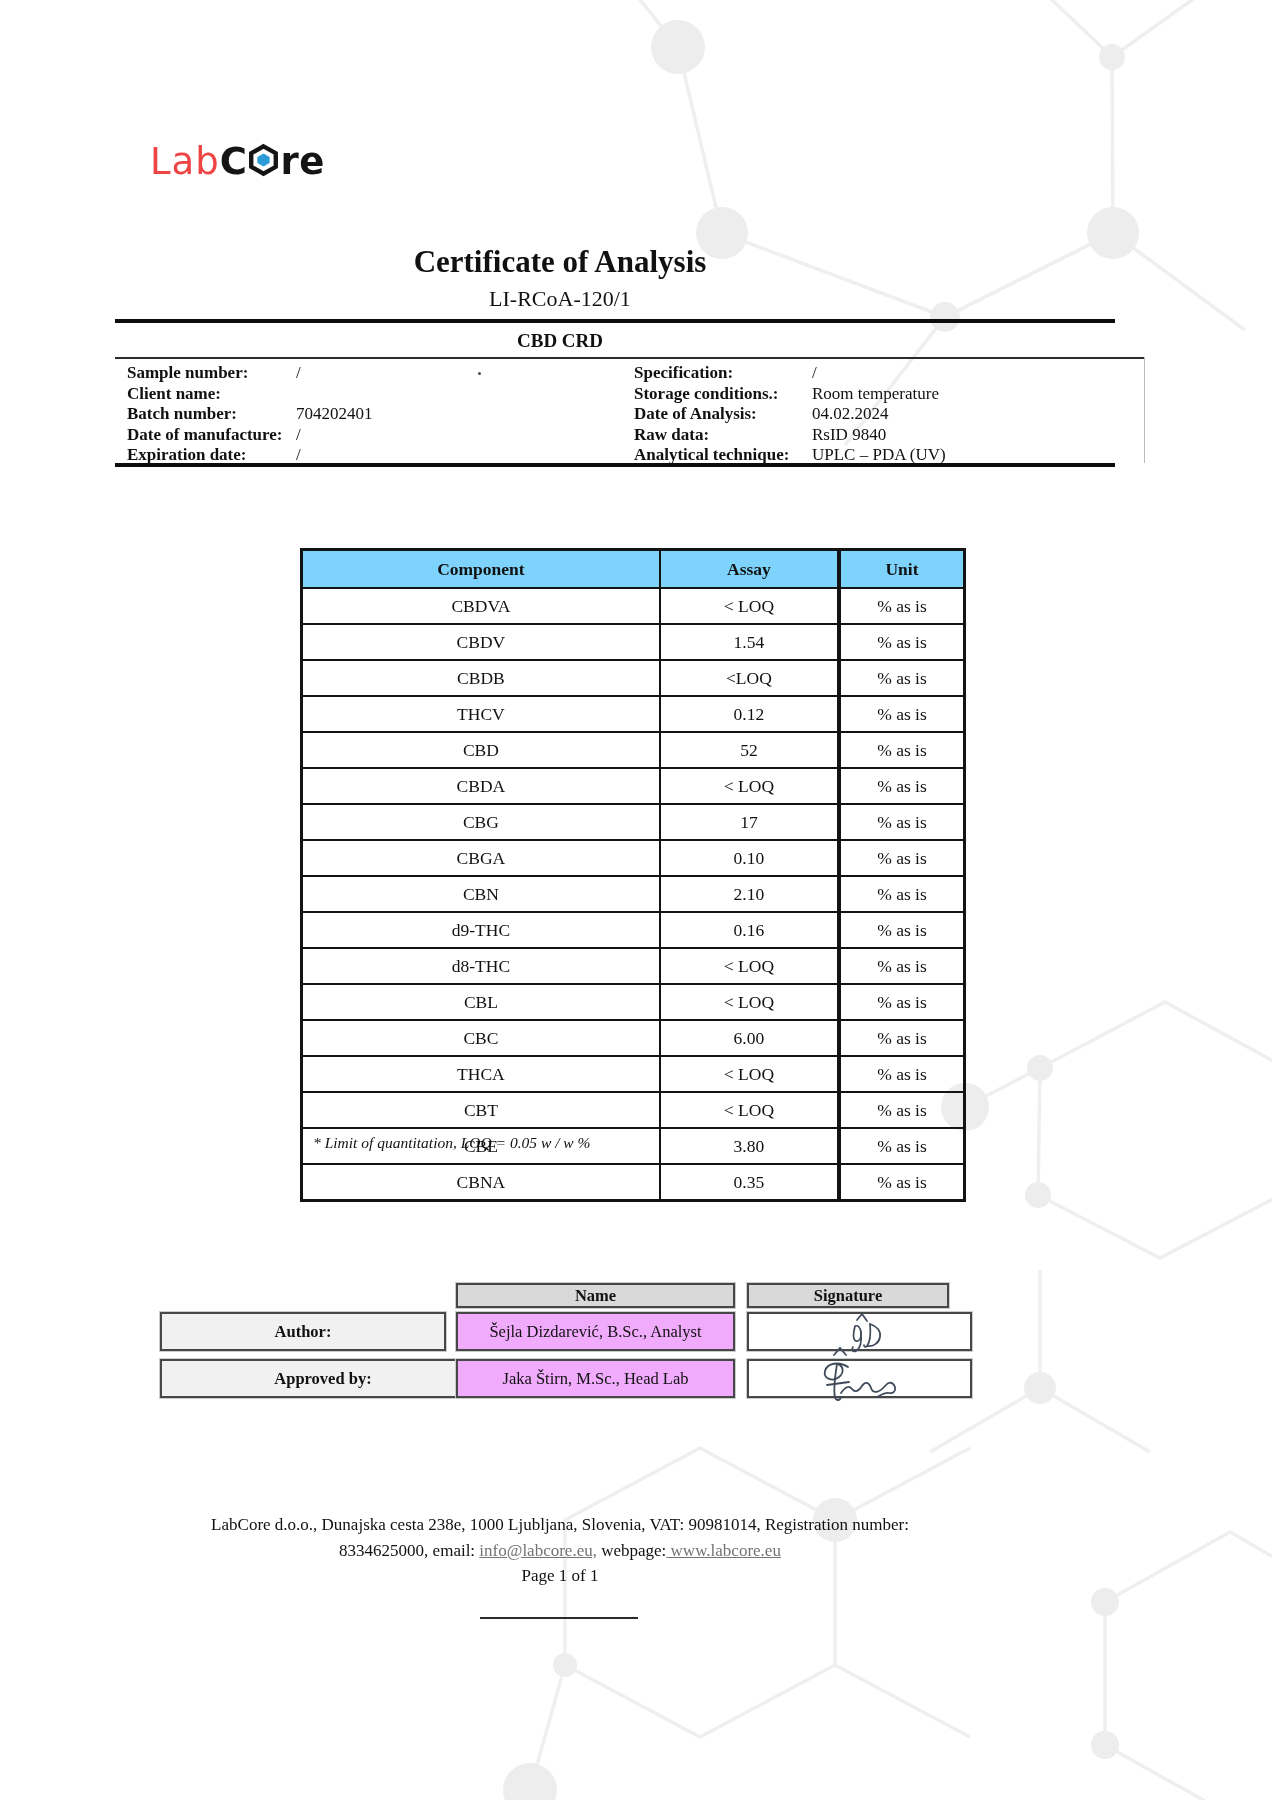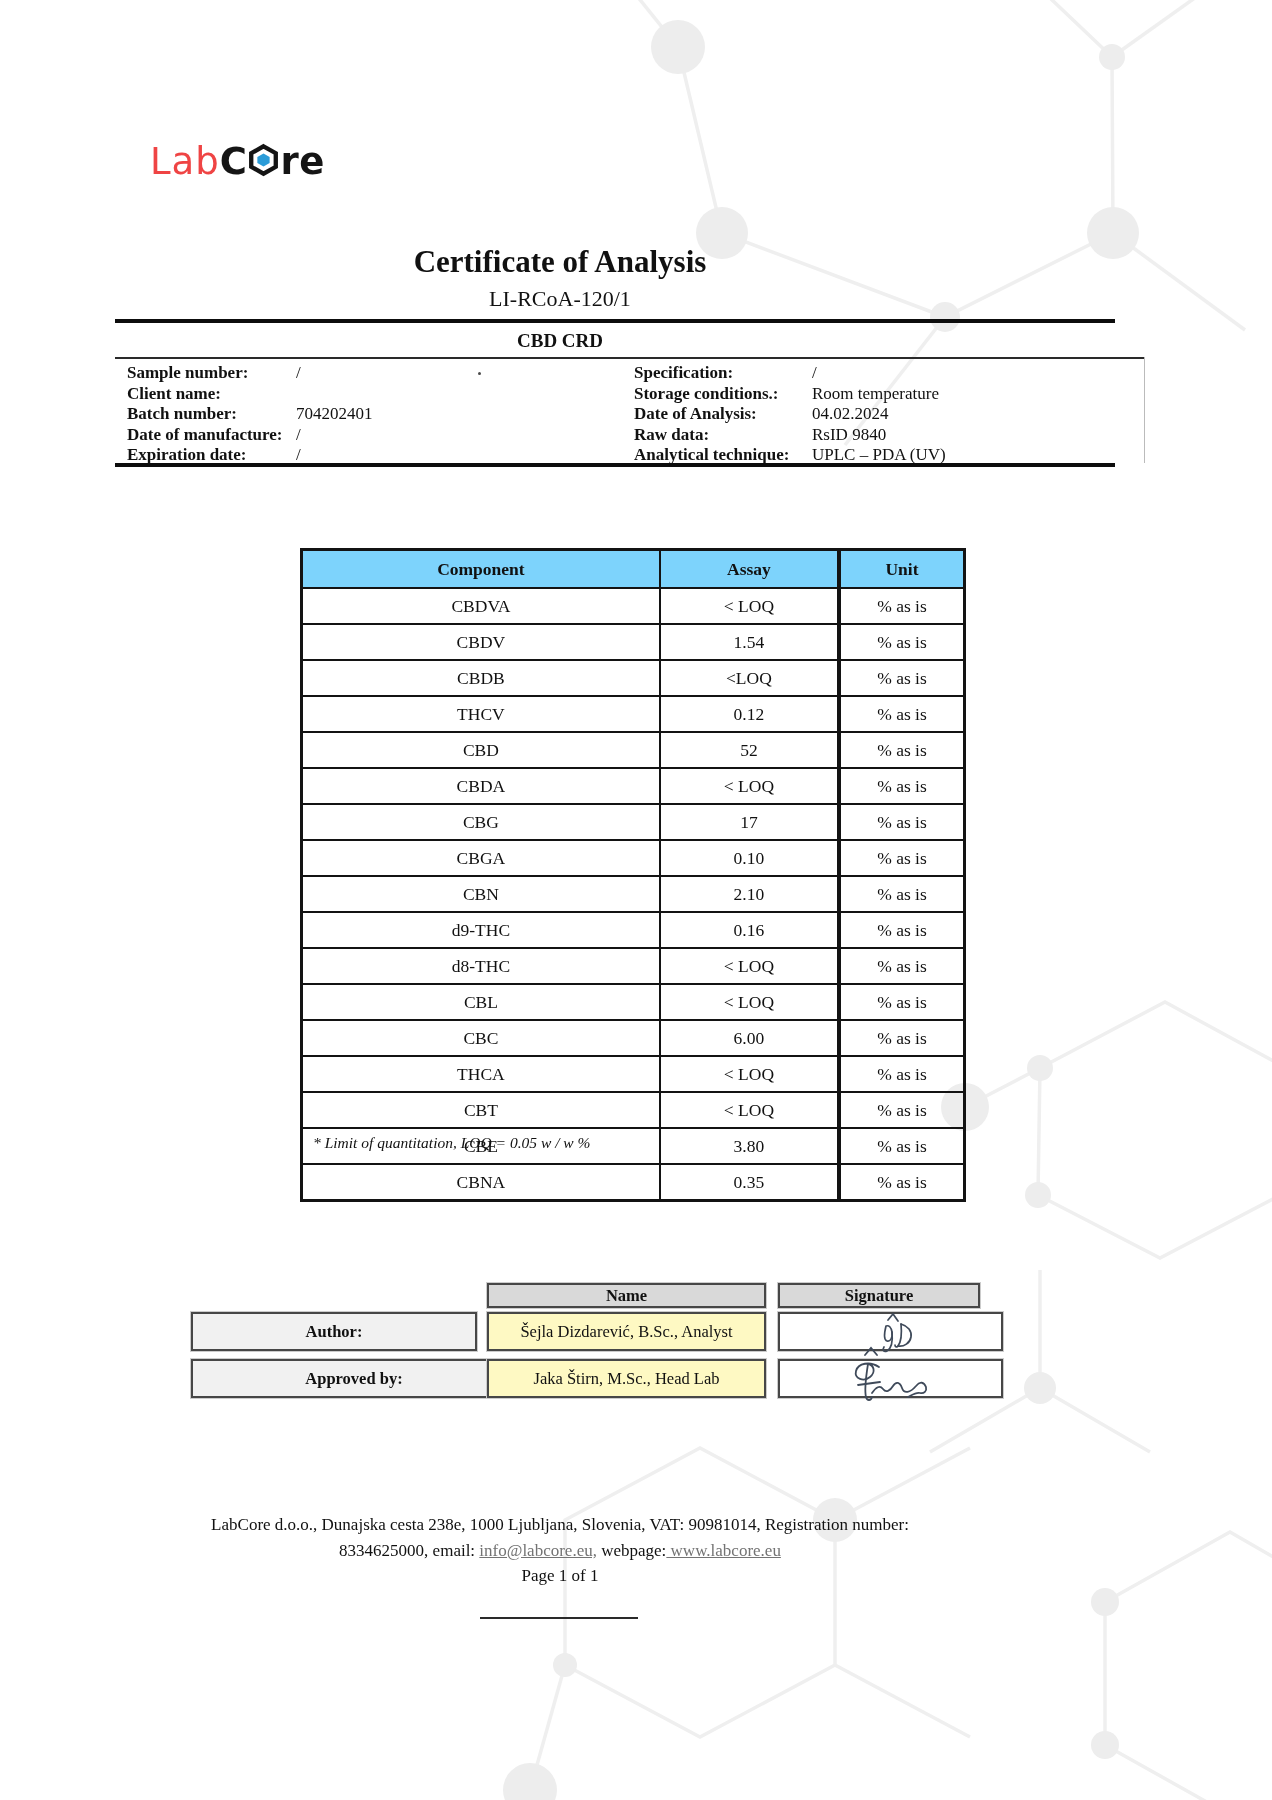--- a/index.html
+++ b/index.html
@@ -35,24 +35,24 @@
   
   table.results{position:absolute;left:300px;top:548px;width:666px;border-collapse:collapse;
         font-size:17.5px;text-align:center;border:3px solid #131313;z-index:1;}
   table.results th{height:34px;background:#7dd3fc;font-weight:bold;border:2px solid #131313;}
   table.results td{height:32px;border:2px solid #131313;background:transparent;}
   table.results th.c3,table.results td.c3{border-left:4px solid #131313;}
   .footnote{left:313px;top:1134px;font-size:15.5px;font-style:italic;}
 
   
   .sig-box{border:2px solid #474747;box-shadow:0 0 0 1px #cccccc;box-sizing:border-box;
-        text-align:center;font-size:16.5px;margin-left:31px;}
+        text-align:center;font-size:16.5px;}
   .sig-head{background:#d9d9d9;font-weight:bold;line-height:21px;}
   .sig-label{background:#f1f1f1;font-weight:bold;line-height:35px;}
-  .sig-name{background:#fef9c3;line-height:35px;}
+  .sig-name{background:#f0abfc;line-height:35px;}
   .sig-sign{background:#ffffff;overflow:visible;}
 
   
   .footer{left:115px;top:1512px;width:890px;text-align:center;font-size:17px;line-height:25.5px;}
   .link{color:#737373;text-decoration:underline;cursor:pointer;}
   .dot{width:3px;height:3px;background:#4a4a4a;border-radius:50%;}
 </style>
 </head>
 <body>
 

